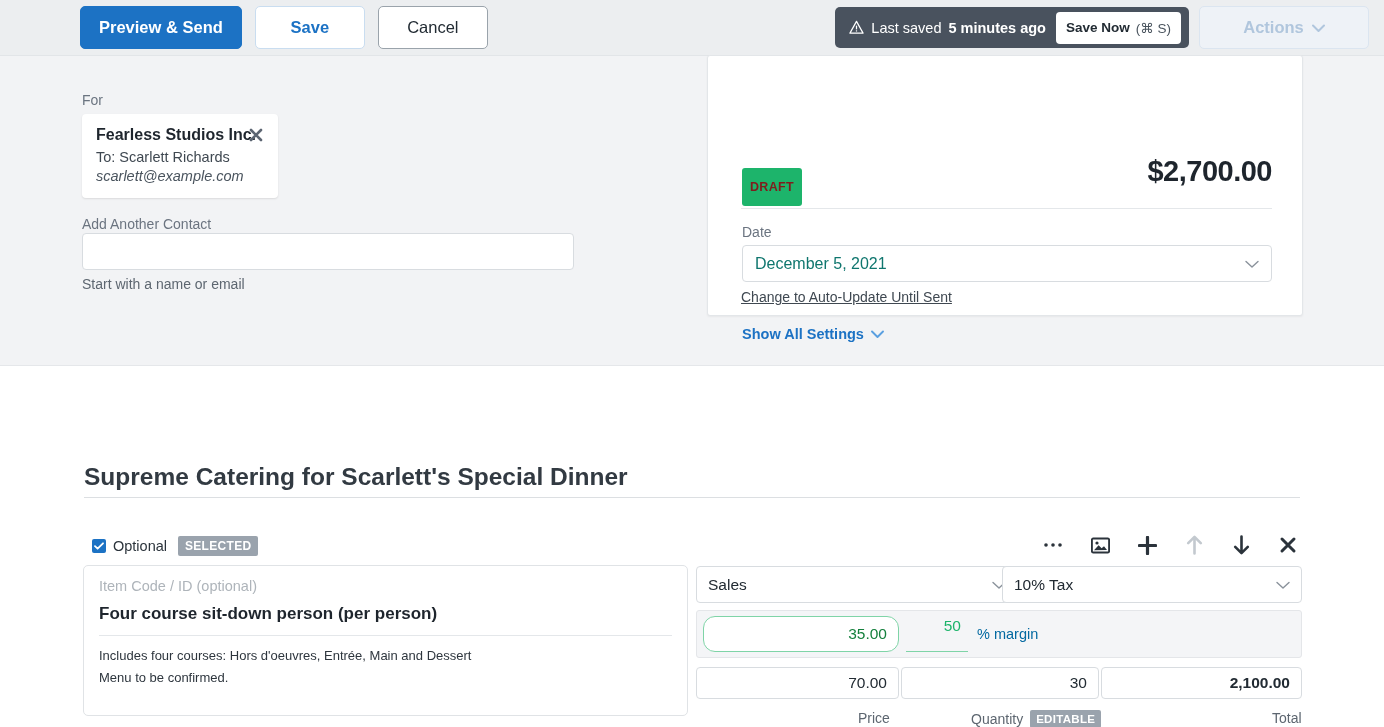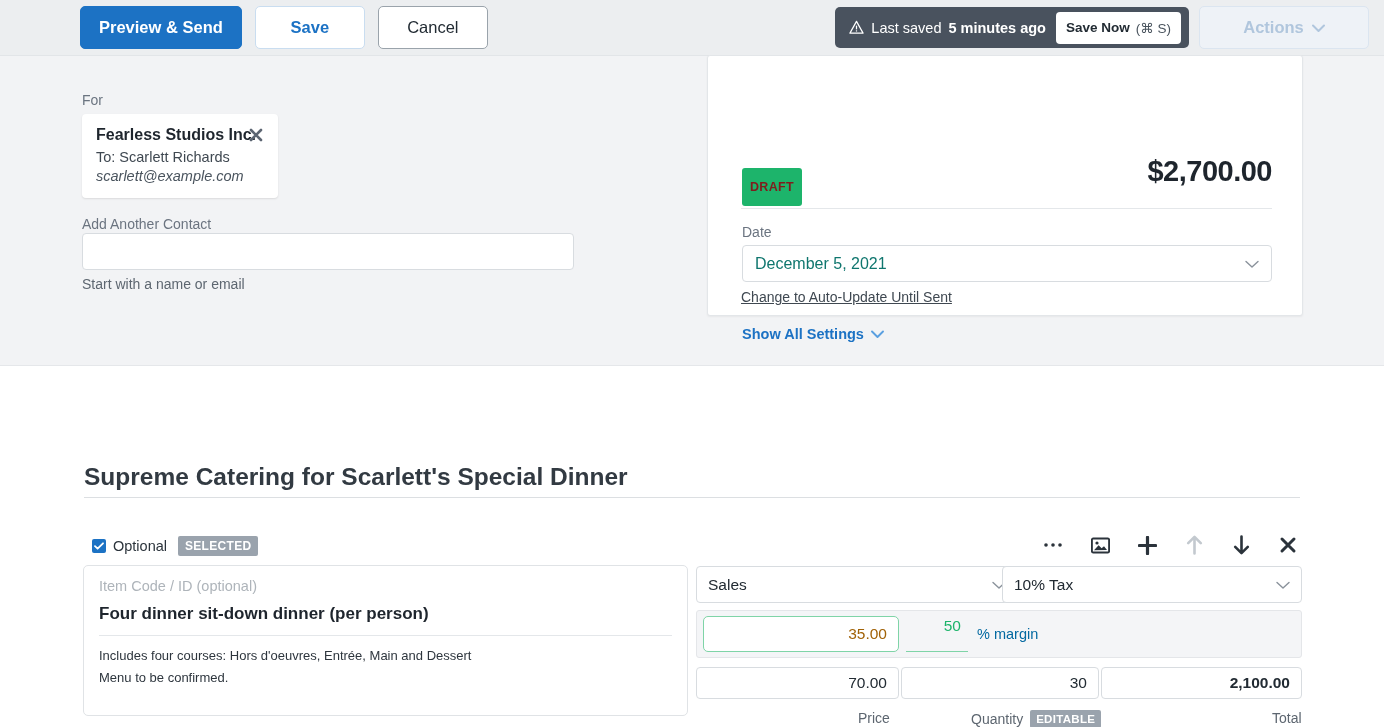--- a/index.html
+++ b/index.html
@@ -157,23 +157,23 @@
   .sel-category { left: 696px; top: 566px; width: 322px; gap: 23px; }
   .sel-tax { left: 1002px; top: 566px; width: 300px; }
 
   .cost-row {
     position: absolute; left: 696px; top: 610px; width: 606px; height: 48px;
     background: #f4f5f7; border: 1px solid #e4e6e9; border-radius: 3px;
     display: flex; align-items: center;
   }
   .cost-input {
     margin-left: 6px; width: 196px; height: 36px;
-    background: #ffffff; border: 1px solid #7fd4a7; border-radius: 5px;
+    background: #ffffff; border: 1px solid #7fd4a7; border-radius: 12px;
     display: flex; align-items: center; justify-content: flex-end;
-    padding: 0 11px; font-size: 15.5px; color: #a16207;
+    padding: 0 11px; font-size: 15.5px; color: #15803d;
   }
   .margin-input {
     margin-left: 7px; width: 62px; height: 36px;
     border-bottom: 1px solid #7fd4a7;
     display: flex; align-items: flex-start; justify-content: flex-end;
     padding: 1px 7px 0 0; font-size: 15.5px; color: #1db46b;
   }
   .margin-label { margin-left: 9px; font-size: 14.5px; color: #0369a1; }
 
   .val-field {
@@ -329,21 +329,21 @@
       <span class="icon-btn">
         <svg width="18" height="18" viewBox="0 0 18 18">
             <path d="M3 3l12 12M15 3L3 15" stroke="#2b333b" stroke-width="3" stroke-linecap="round"></path>
           </svg>
       </span>
     </div>
   </div>
 
   <div class="item-card">
     <div class="item-code">Item Code / ID (optional)</div>
-    <div class="item-name">Four dinner sit-down dinner (per person)</div>
+    <div class="item-name">Four course sit-down person (per person)</div>
     <div class="item-rule"></div>
     <div class="item-desc">
       <div>Includes four courses: Hors d'oeuvres, Entrée, Main and Dessert</div>
       <div>Menu to be confirmed.</div>
     </div>
   </div>
 
   <div class="sel sel-category">
     <span>Sales</span>
     <span class="chev">

